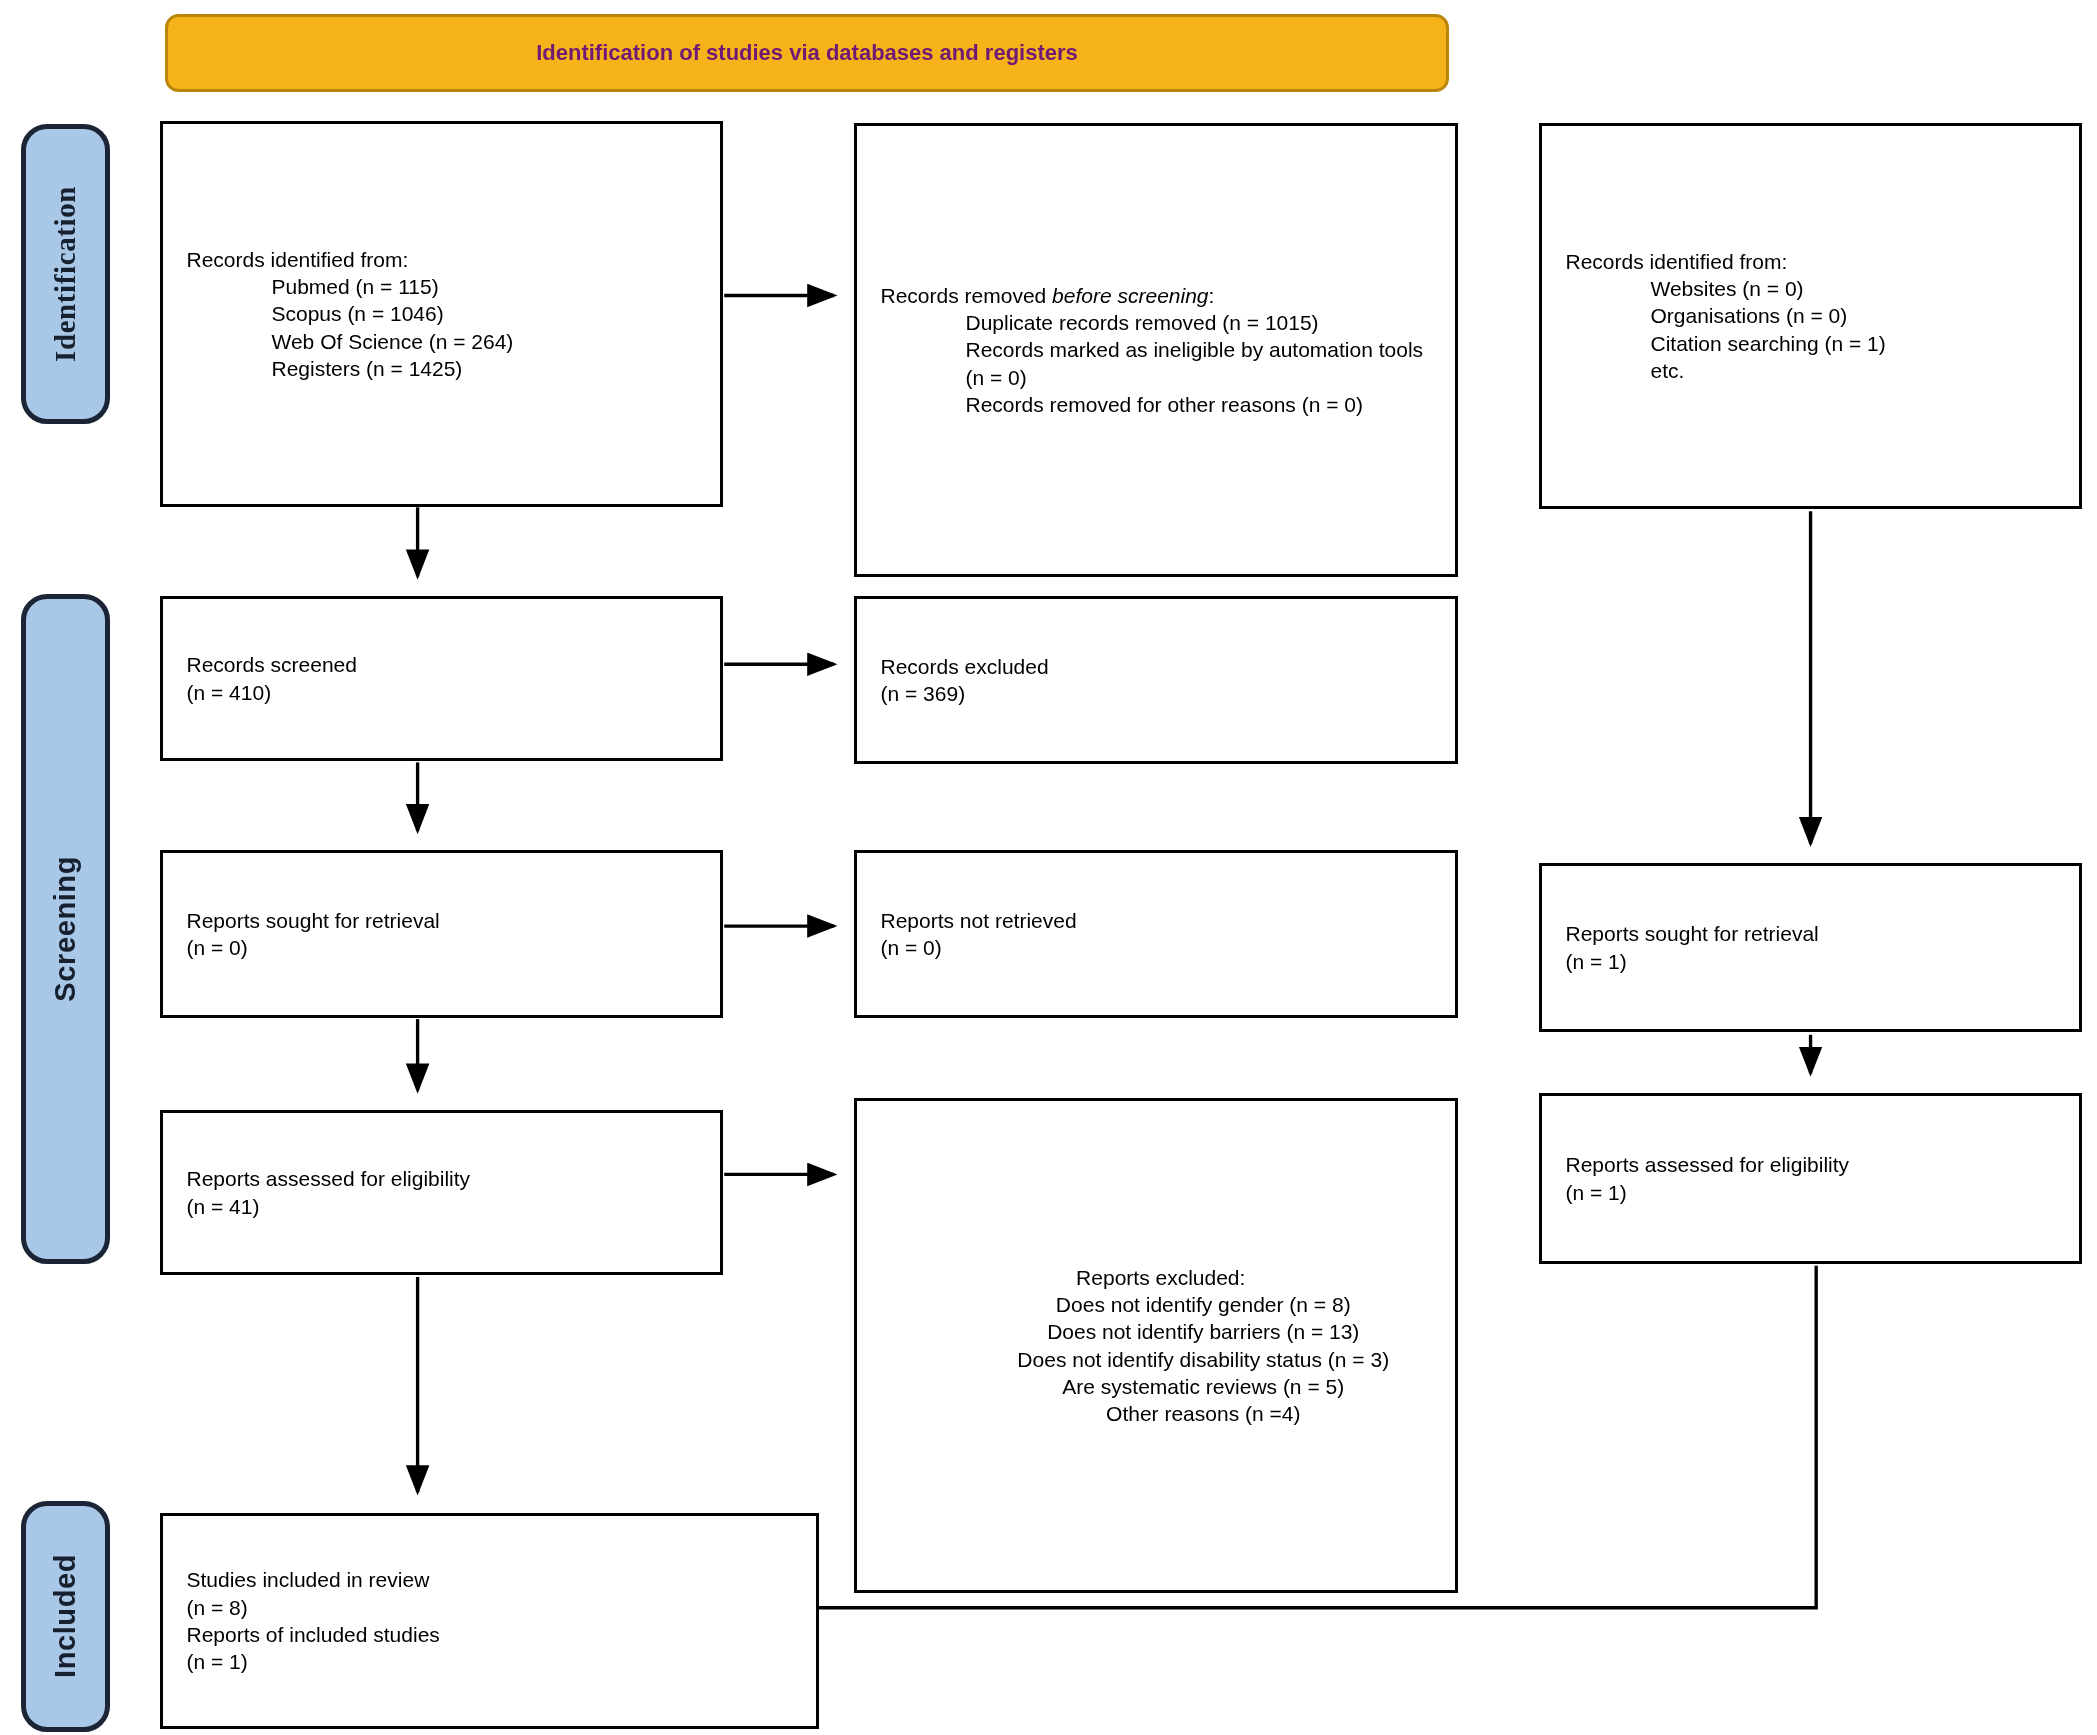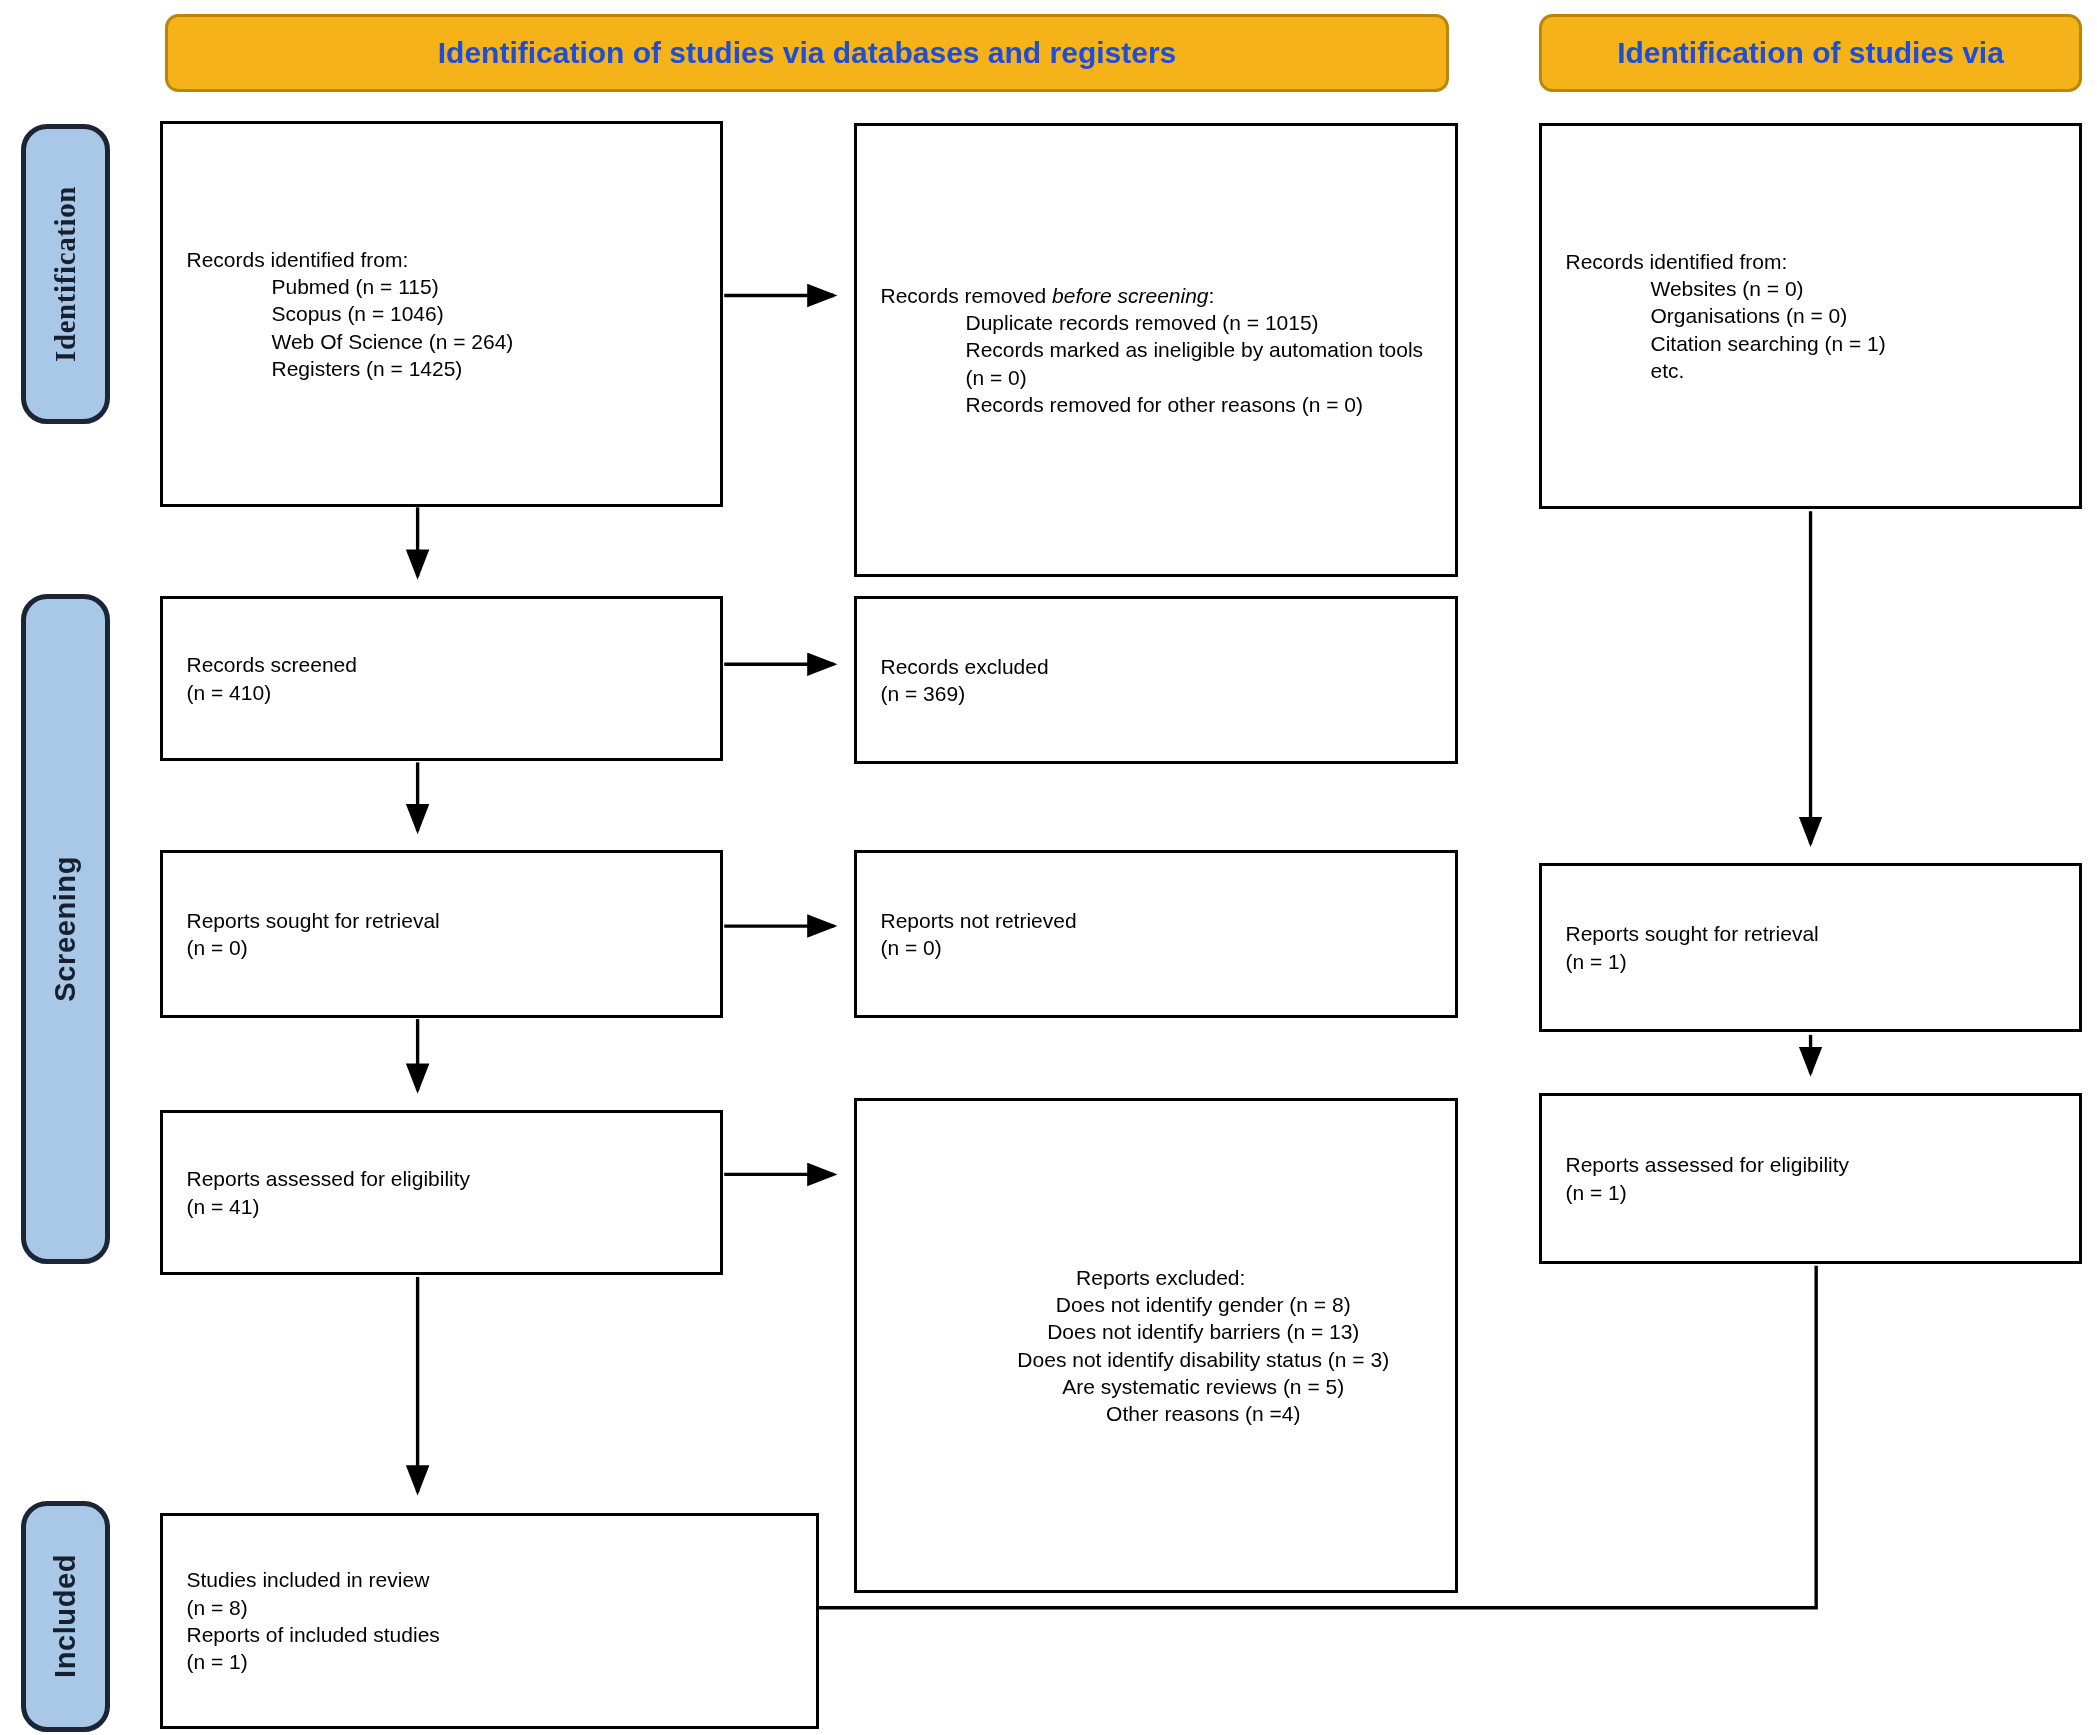--- a/index.html
+++ b/index.html
@@ -11,21 +11,21 @@
     color:#000;
     overflow:hidden;
   }
   
   .banner{
     position:absolute;
     background:#F6B319;
     border:3.9px solid #B9860B;
     border-radius:13.5px;
     display:flex;align-items:center;justify-content:center;
-    font-weight:bold;font-size:30px;color:#1d4ed8;
+    font-weight:bold;font-size:22px;color:#701a75;
     box-sizing:border-box;
   }
   
   .stage-label{
     position:absolute;
     background:#A9C7E7;
     border:5px solid #1B2536;
     border-radius:26px;
     box-sizing:border-box;
     display:flex;align-items:center;justify-content:center;
@@ -75,23 +75,20 @@
     <line x1="745" y1="1818" x2="745" y2="1945" stroke="#000" stroke-width="6" marker-end="url(#arr)"></line>
     <line x1="1292" y1="2095" x2="1488" y2="2095" stroke="#000" stroke-width="6" marker-end="url(#arr)"></line>
     <line x1="745" y1="2278" x2="745" y2="2662" stroke="#000" stroke-width="6" marker-end="url(#arr)"></line>
     <line x1="3230" y1="912" x2="3230" y2="1505" stroke="#000" stroke-width="6" marker-end="url(#arr)"></line>
     <line x1="3230" y1="1846" x2="3230" y2="1915" stroke="#000" stroke-width="6" marker-end="url(#arr)"></line>
     <polyline points="3240,2258 3240,2868 1330,2868" fill="none" stroke="#000" stroke-width="6" marker-end="url(#arr)"></polyline>
   </svg>
 
   <div class="banner" style="left:165px;top:14px;width:1284px;height:78px;">
     <span>Identification of studies via databases and registers</span>
-  </div>
-  <div class="banner" style="left:1539px;top:14px;width:543px;height:78px;">
-    <span>Identification of studies via</span>
   </div>
 
   <div class="stage-label serif" style="left:21px;top:124px;width:89px;height:300px;">
     <span>Identification</span>
   </div>
   <div class="stage-label" style="left:21px;top:594px;width:89px;height:670px;">
     <span>Screening</span>
   </div>
   <div class="stage-label" style="left:21px;top:1501px;width:89px;height:231px;">
     <span>Included</span>

